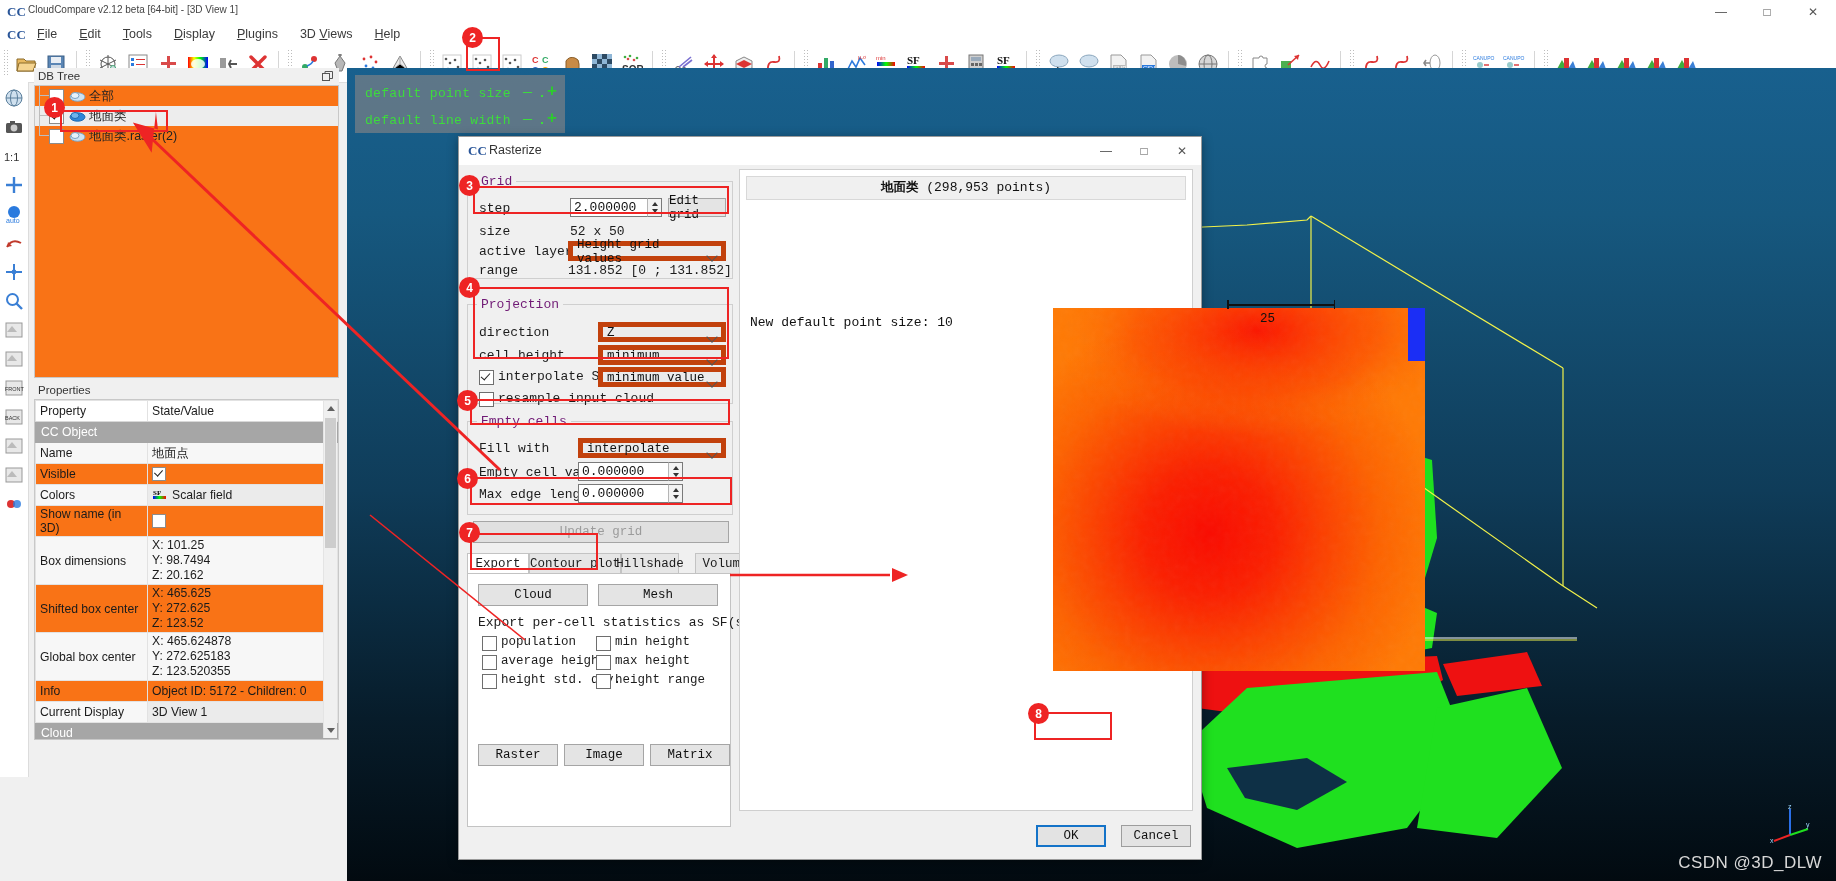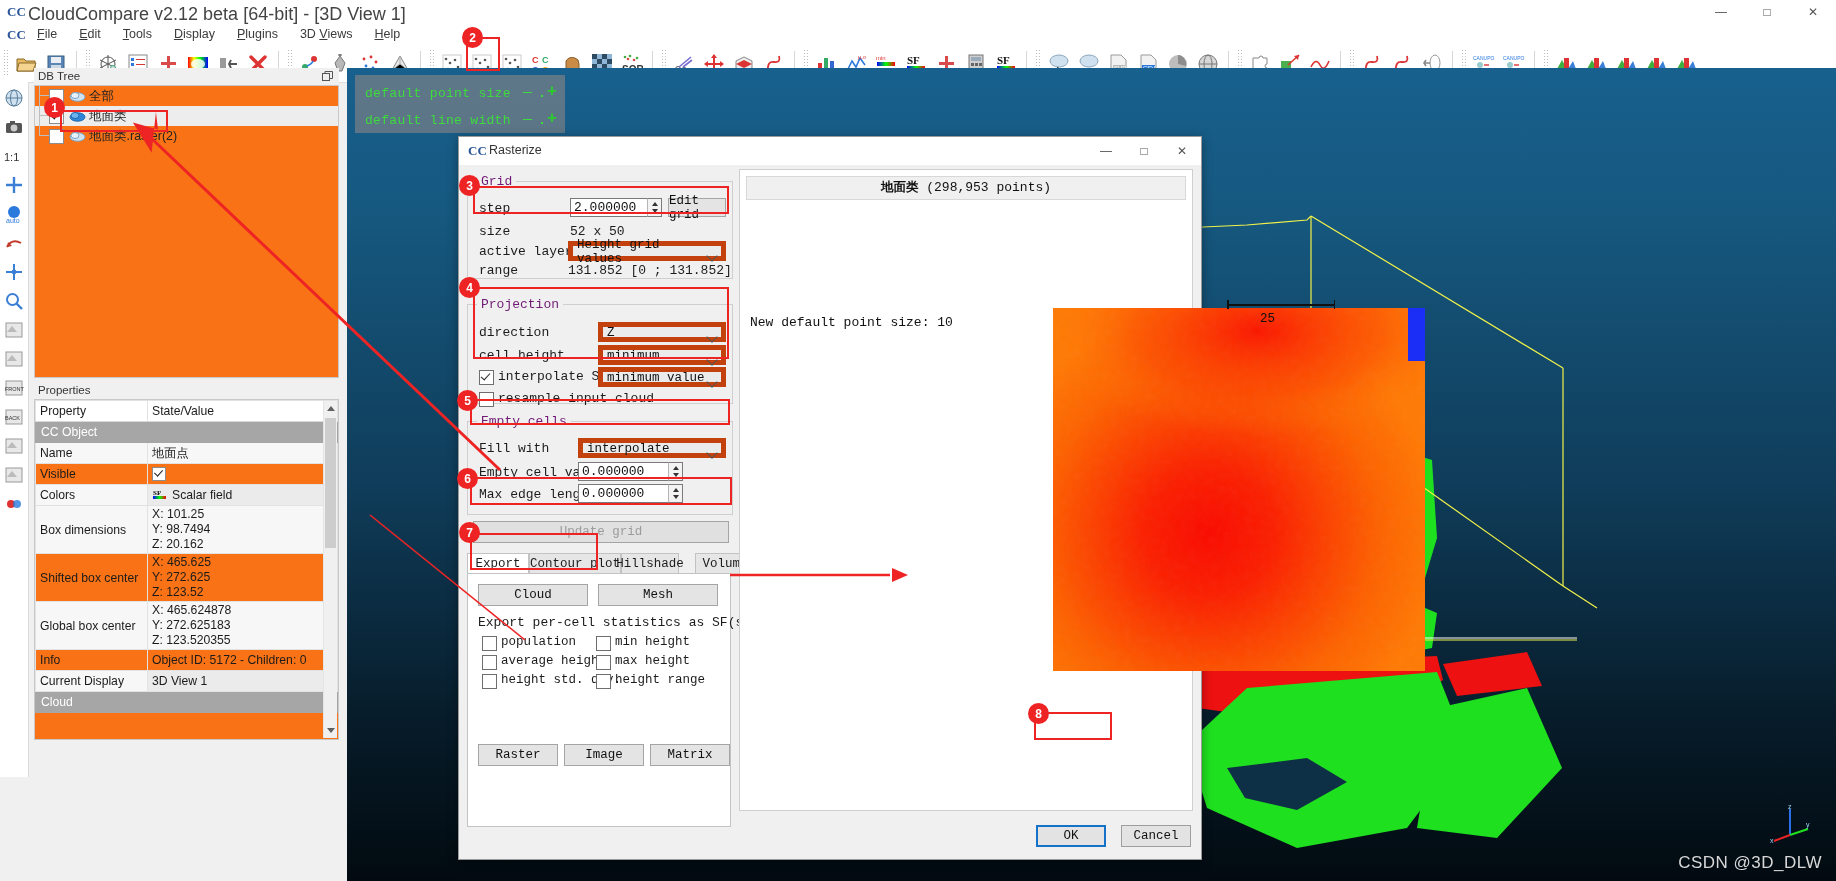--- a/index.html
+++ b/index.html
@@ -7,21 +7,21 @@
     width:1836px;height:881px;overflow:hidden;
     font-family:"Liberation Sans",sans-serif;
     background:#f0f0f0;
     -webkit-font-smoothing:antialiased;
   }
   .app{position:relative;width:1836px;height:881px;background:#f0f0f0;}
 
   
   .titlebar{position:absolute;left:0;top:0;width:1836px;height:24px;background:#ffffff;border-bottom:1px solid #e7e7e7;}
   .titlebar .tlogo{position:absolute;left:7px;top:4px;width:16px;height:16px;font:700 13px "Liberation Serif",serif;color:#2a5699;}
-  .titlebar .ttext{position:absolute;left:28px;top:4px;font-size:18px;color:#444;}
+  .titlebar .ttext{position:absolute;left:28px;top:4px;font-size:10px;color:#444;}
   .winbtns{position:absolute;right:0;top:0;height:24px;display:flex;}
   .winbtn{width:46px;height:24px;display:flex;align-items:center;justify-content:center;font-size:12px;color:#555;}
 
   
   .menubar{position:absolute;left:0;top:24px;width:1836px;height:22px;background:#fff;}
   .menubar .mlogo{position:absolute;left:7px;top:3px;font:700 13px "Liberation Serif",serif;color:#2a5699;}
   .menuitems{position:absolute;left:26px;top:2px;display:flex;gap:0px;}
   .mi{padding:1px 11px;font-size:12.5px;color:#3b3b3b;}
   .mi u{text-decoration:underline;}
 
@@ -663,20 +663,24 @@
                   <text x="1" y="7" font-size="7" font-weight="bold" font-family="serif">SF</text>
                   <rect x="1" y="8" width="13" height="3" fill="url(#pg1)"></rect>
                   <defs>
                     <linearGradient id="pg1">
                       <stop offset="0" stop-color="#00f"></stop>
                       <stop offset=".5" stop-color="#0f0"></stop>
                       <stop offset="1" stop-color="#f00"></stop>
                     </linearGradient>
                   </defs>
                 </svg><span>Scalar field</span><span class="car"></span></td>
+            </tr>
+            <tr>
+              <td>Show name (in 3D)</td>
+              <td class="valcell"><span class="minibox"></span></td>
             </tr>
             <tr class="altrow">
               <td>Box dimensions</td>
               <td class="valcell multi">
                 <div>X: 101.25</div>
                 <div>Y: 98.7494</div>
                 <div>Z: 20.162</div>
               </td>
             </tr>
             <tr>

